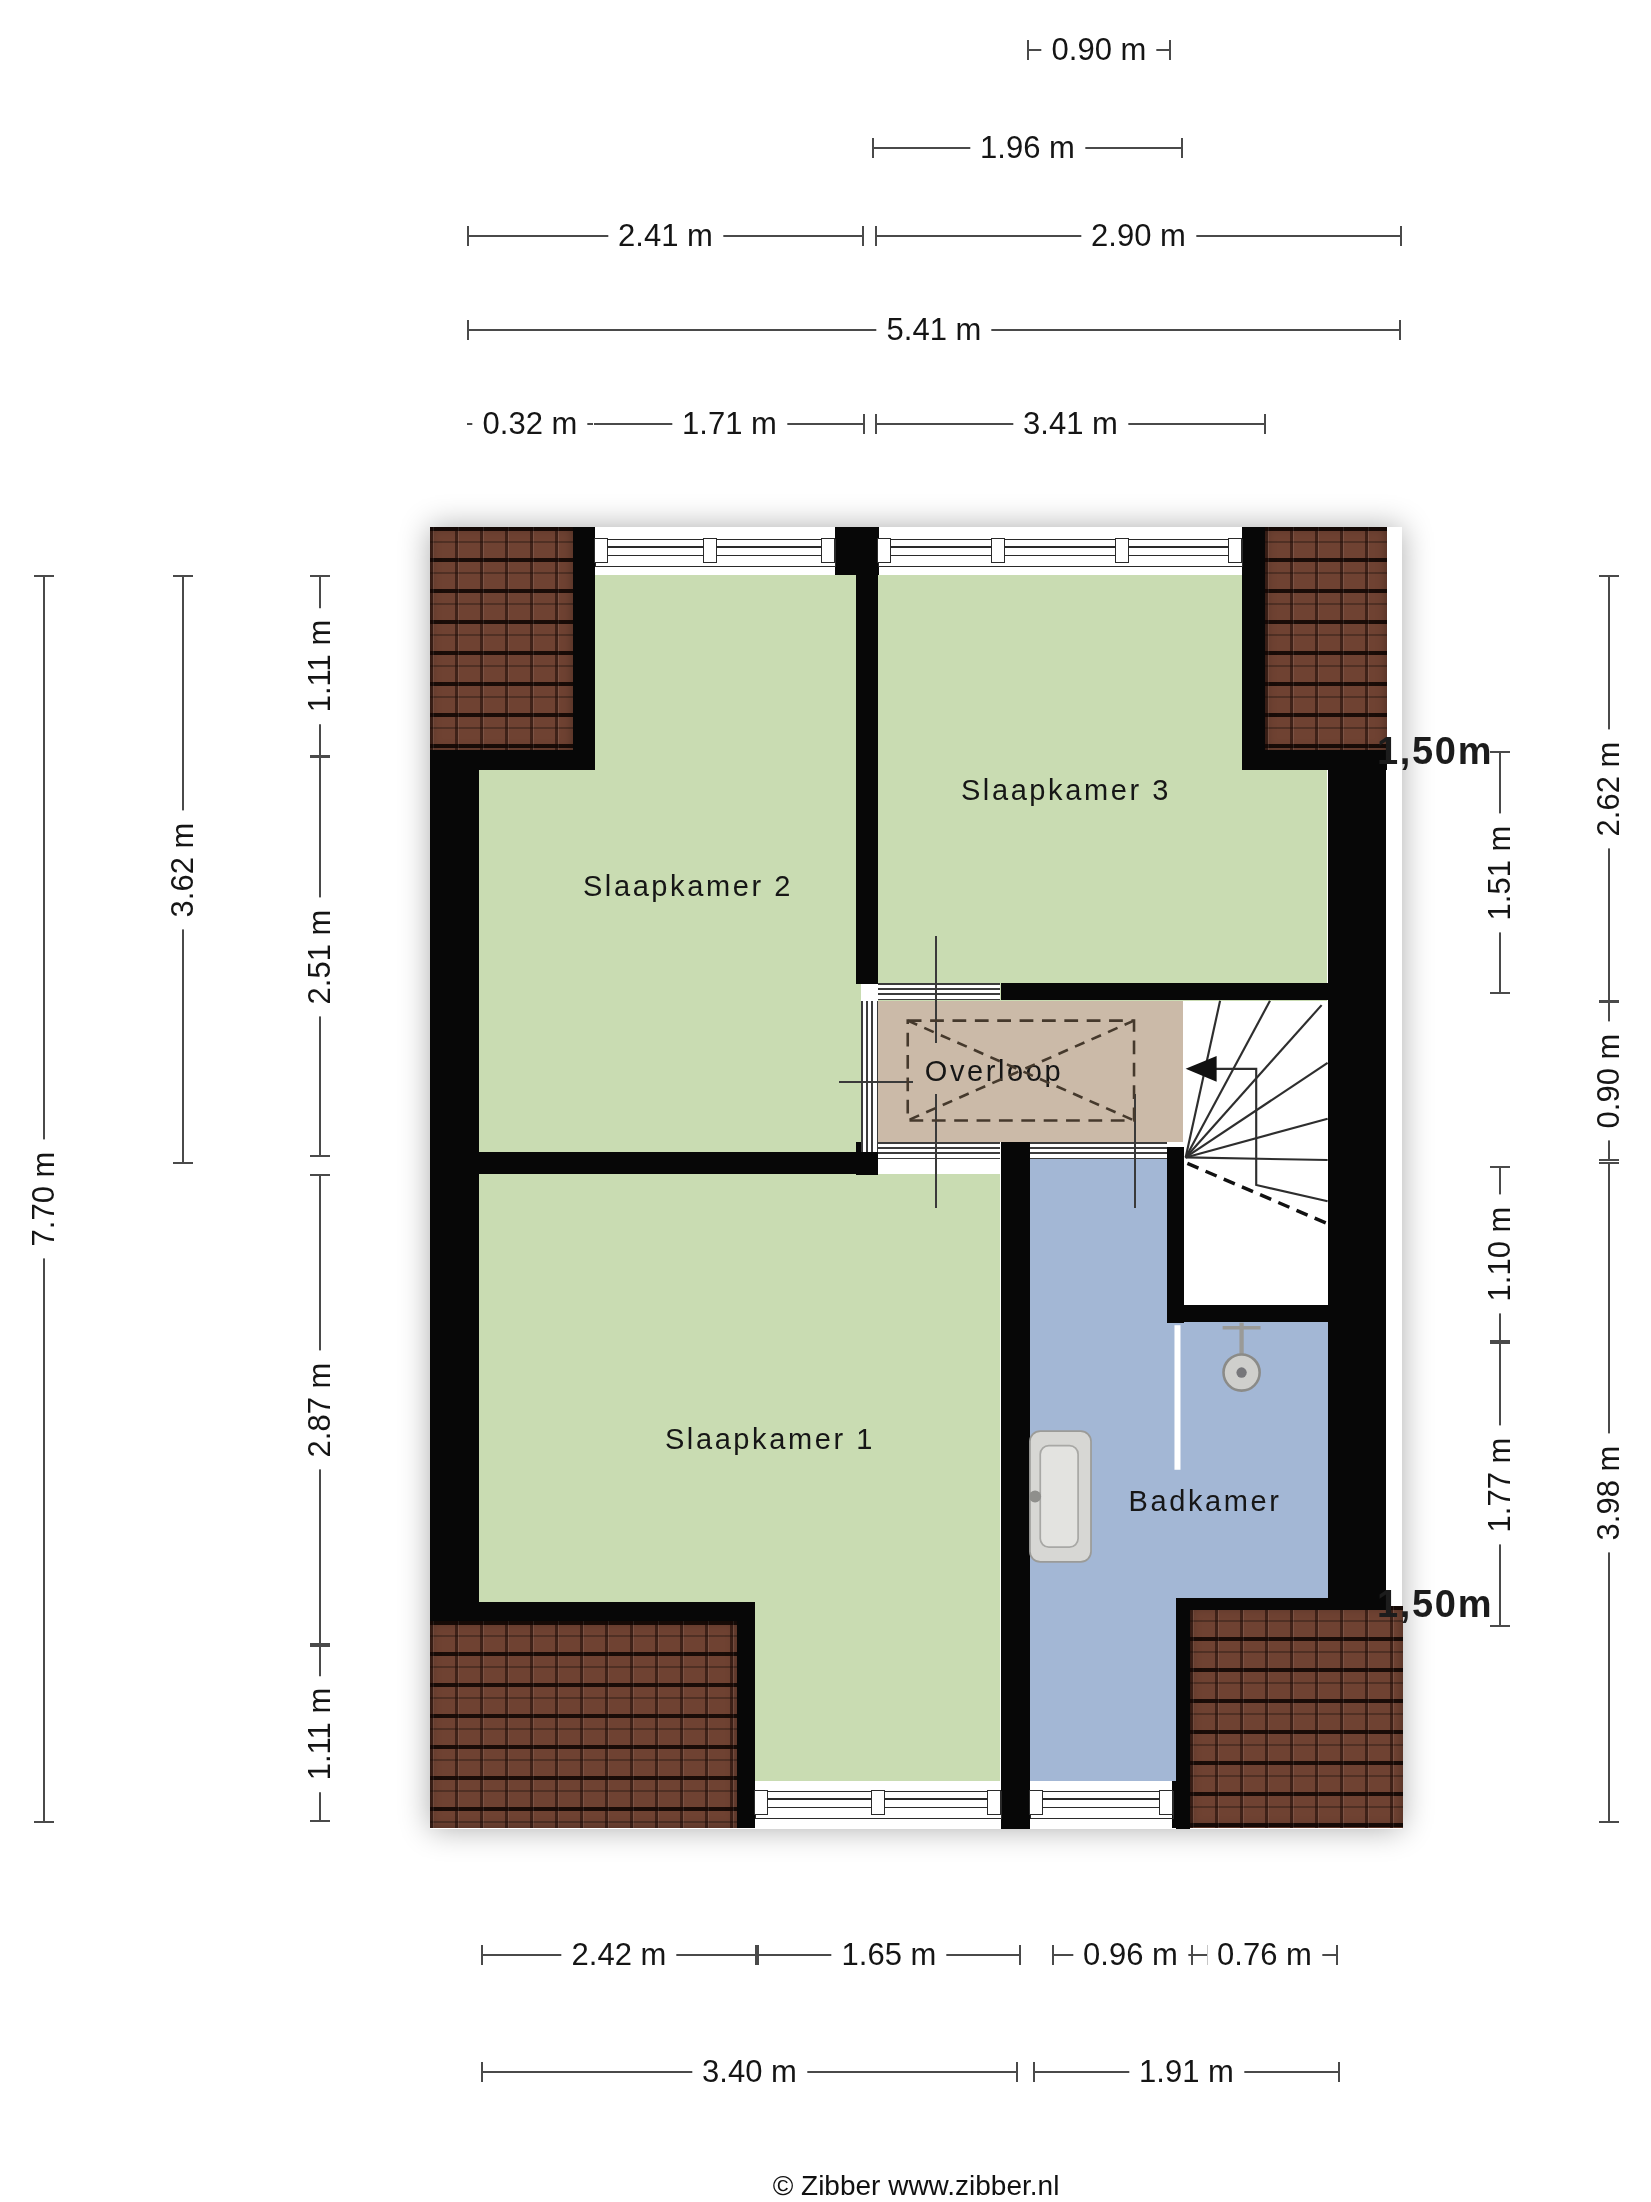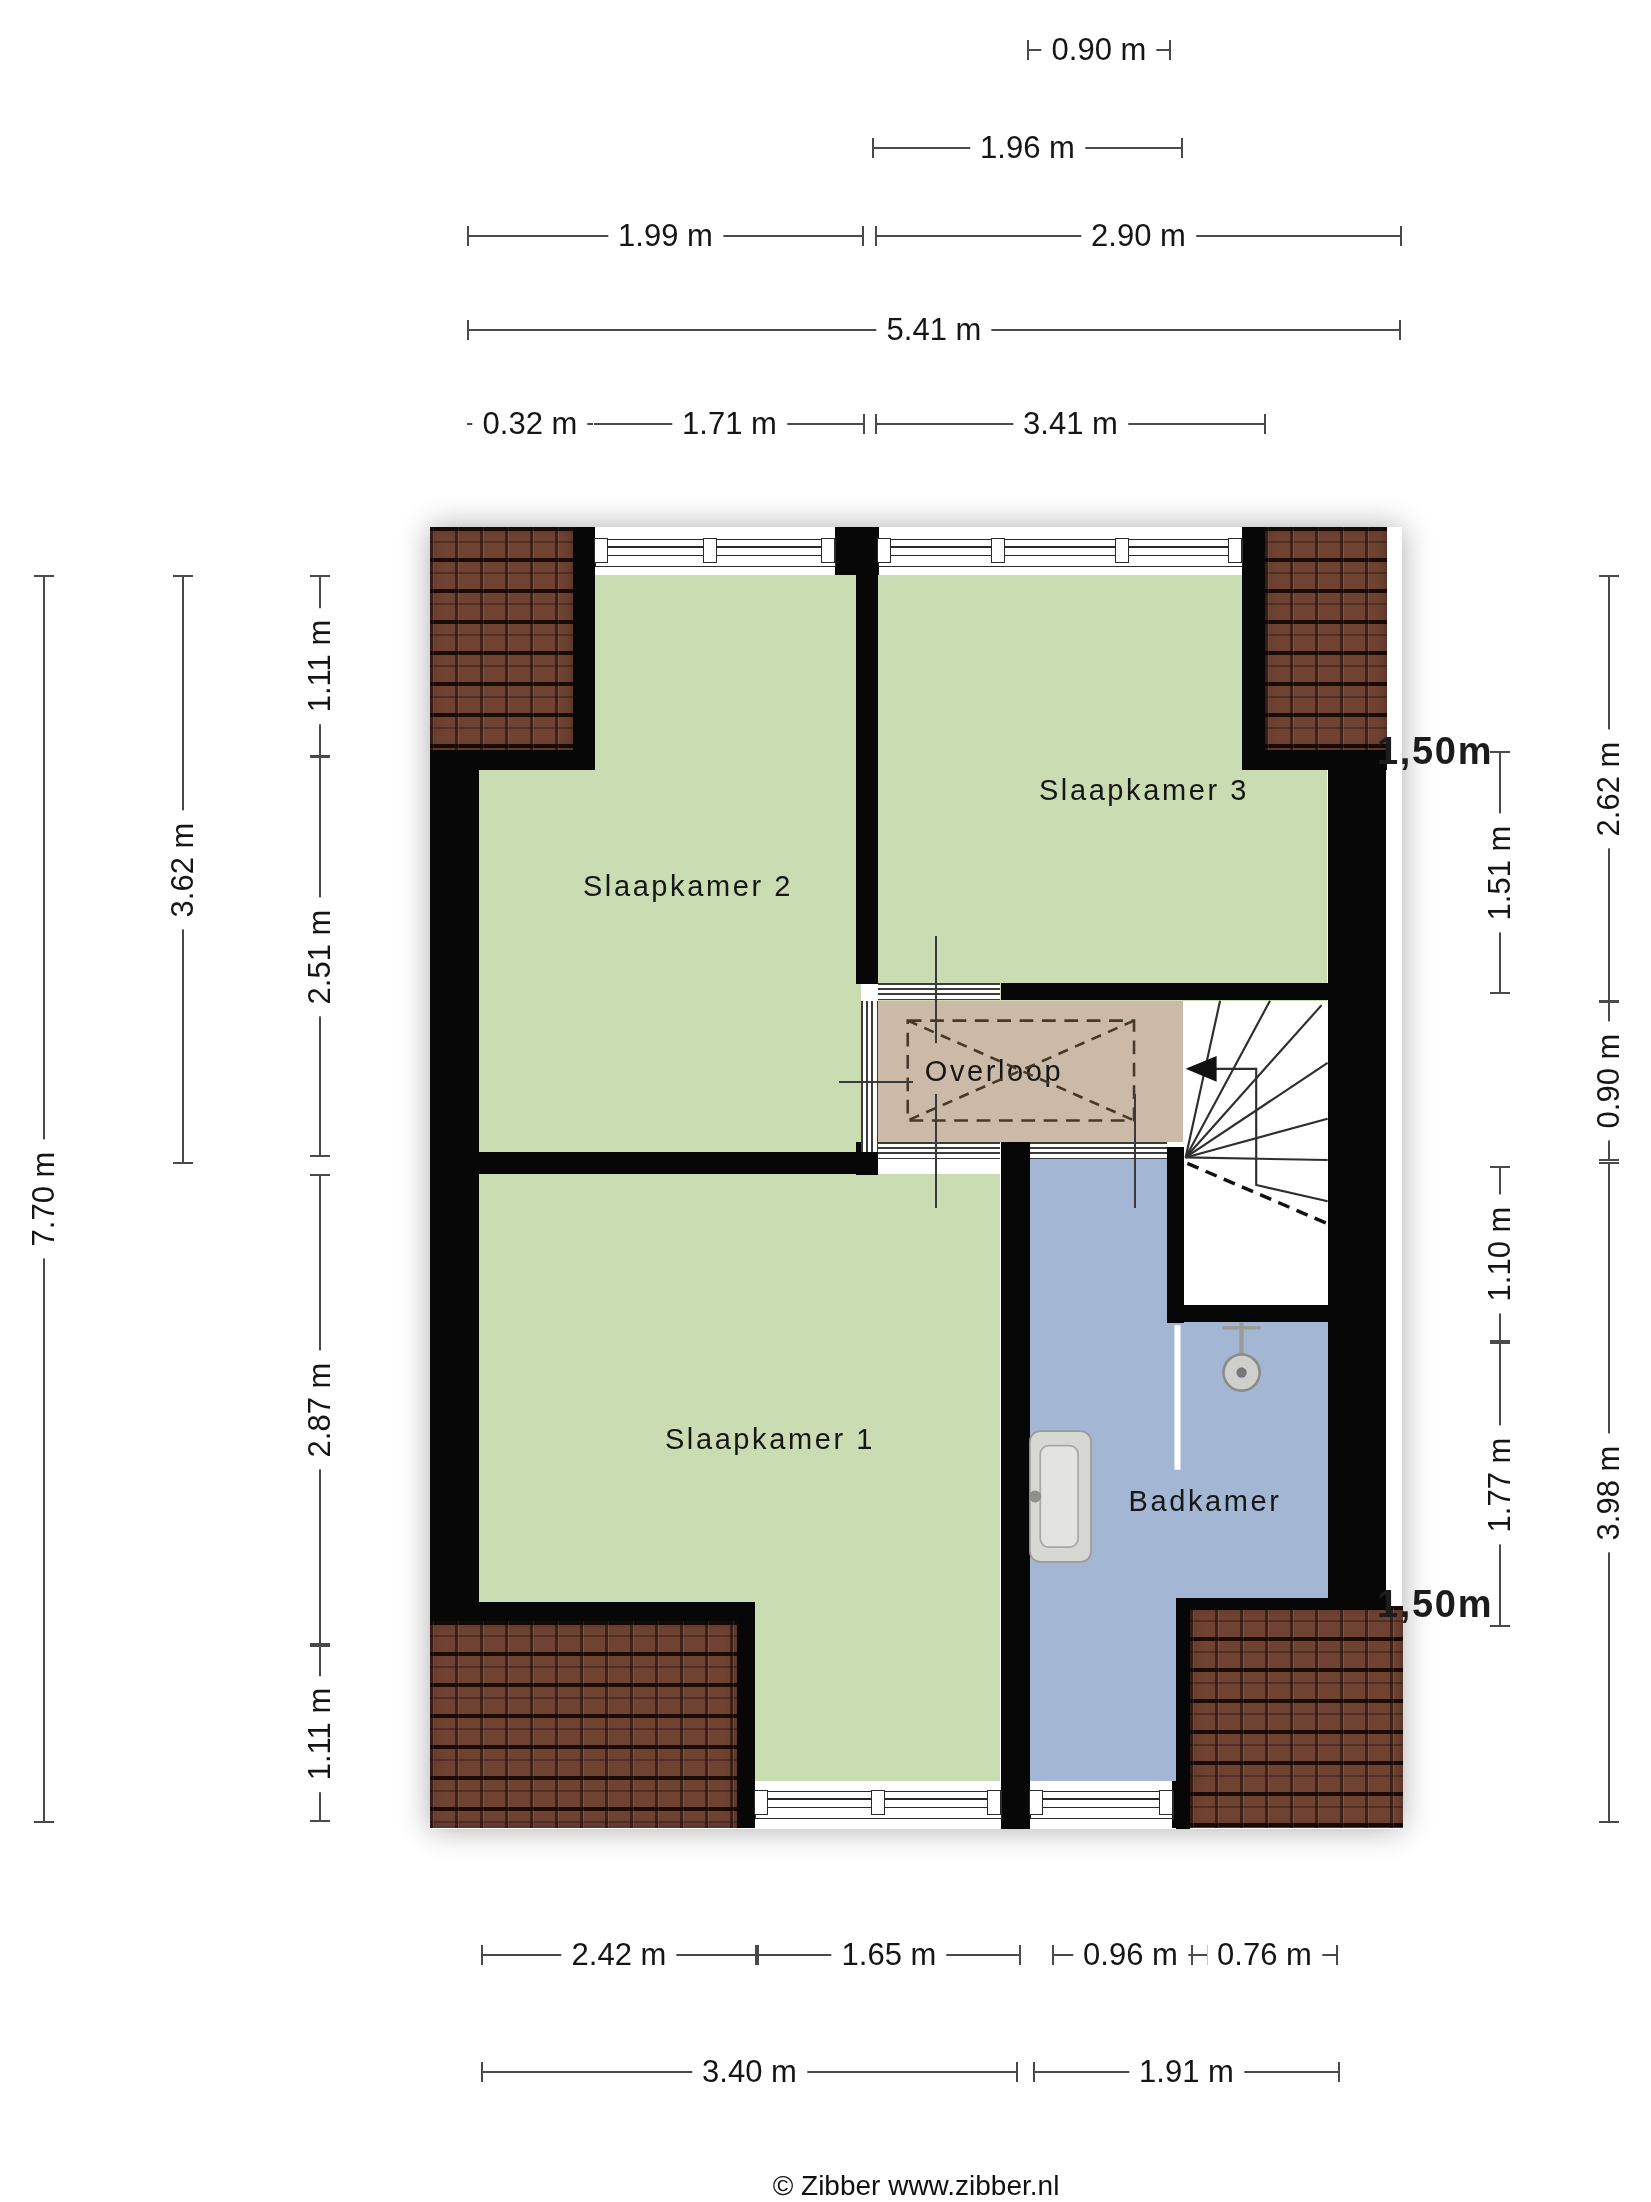--- a/index.html
+++ b/index.html
@@ -114,21 +114,21 @@
         <div class="dim-label">0.90 m</div>
       </div>
       <div class="dim dim-h" style="position: absolute; left: 872px; top: 147px; width: 311px; height: 1.7px;">
         <div class="tick-a"></div>
         <div class="tick-b"></div>
         <div class="dim-label">1.96 m</div>
       </div>
       <div class="dim dim-h" style="position: absolute; left: 467px; top: 235px; width: 397px; height: 1.7px;">
         <div class="tick-a"></div>
         <div class="tick-b"></div>
-        <div class="dim-label">1.99 m</div>
+        <div class="dim-label">2.41 m</div>
       </div>
       <div class="dim dim-h" style="position: absolute; left: 875px; top: 235px; width: 527px; height: 1.7px;">
         <div class="tick-a"></div>
         <div class="tick-b"></div>
         <div class="dim-label">2.90 m</div>
       </div>
       <div class="dim dim-h" style="position: absolute; left: 467px; top: 329px; width: 934px; height: 1.7px;">
         <div class="tick-a"></div>
         <div class="tick-b"></div>
         <div class="dim-label">5.41 m</div>
@@ -231,21 +231,21 @@
         <div class="dim-label">0.90 m</div>
       </div>
       <div class="dim dim-v" style="position: absolute; left: 1608px; top: 1162px; width: 1.7px; height: 661px;">
         <div class="tick-a"></div>
         <div class="tick-b"></div>
         <div class="dim-label">3.98 m</div>
       </div>
       <div class="knee-label" style="left: 1435px; top: 751px;">1,50m</div>
       <div class="knee-label" style="left: 1435px; top: 1604px;">1,50m</div>
       <div class="room-label" style="left: 688px; top: 886px;">Slaapkamer 2</div>
-      <div class="room-label" style="left: 1144px; top: 790px;">Slaapkamer 3</div>
+      <div class="room-label" style="left: 1066px; top: 790px;">Slaapkamer 3</div>
       <div class="room-label" style="left: 770px; top: 1439px;">Slaapkamer 1</div>
       <div class="room-label" style="left: 1205px; top: 1501px;">Badkamer</div>
       <div class="room-label" style="left: 994px; top: 1071px;">Overloop</div>
     </div>
   <svg id="overlay" width="1652" height="2203" viewBox="0 0 1920 2560">
       <line x1="1378" y1="1345" x2="1418" y2="1163" stroke="#2e2e2e" stroke-width="2.5"></line>
       <line x1="1378" y1="1345" x2="1476" y2="1163" stroke="#2e2e2e" stroke-width="2.5"></line>
       <line x1="1378" y1="1345" x2="1536" y2="1168" stroke="#2e2e2e" stroke-width="2.5"></line>
       <line x1="1378" y1="1345" x2="1543" y2="1235" stroke="#2e2e2e" stroke-width="2.5"></line>
       <line x1="1378" y1="1345" x2="1543" y2="1300" stroke="#2e2e2e" stroke-width="2.5"></line>

